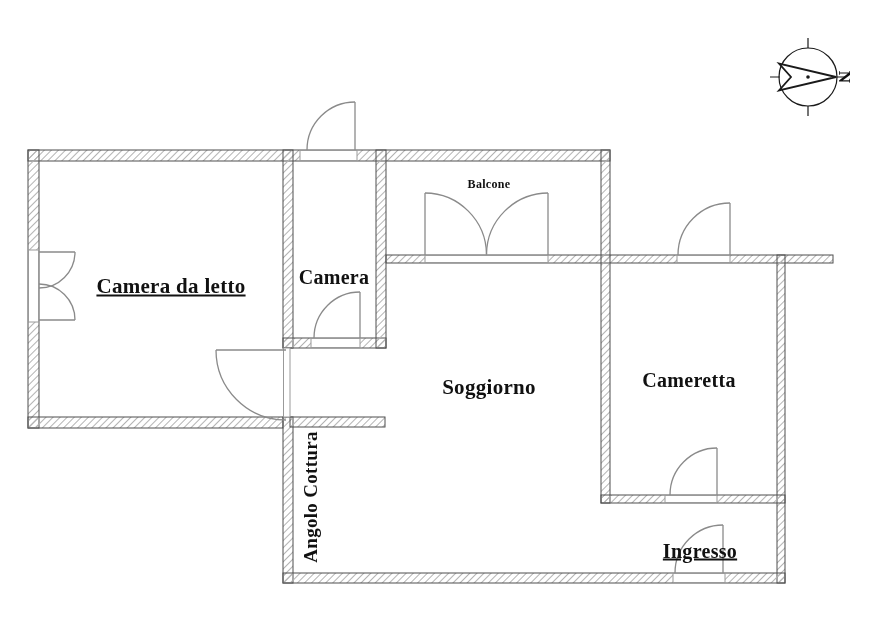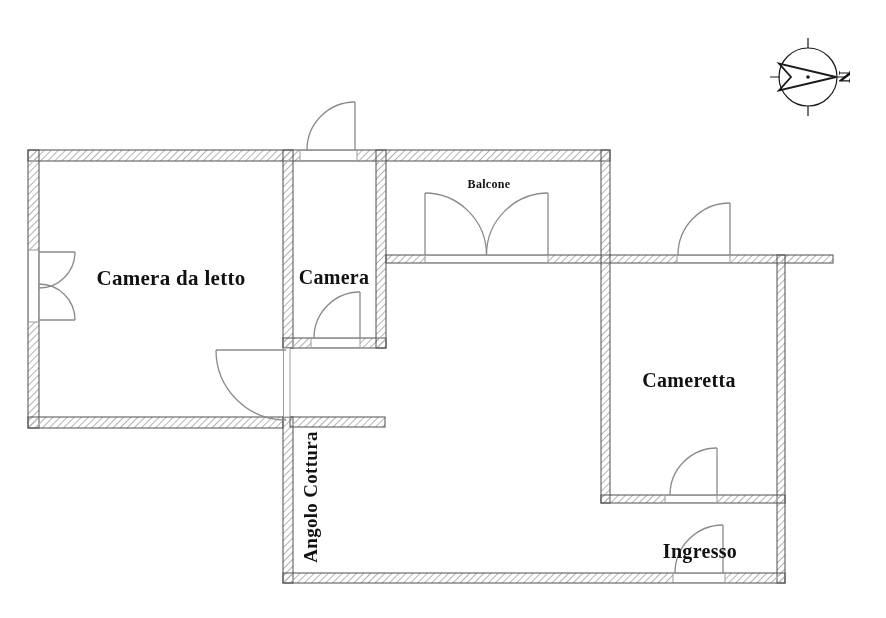--- a/index.html
+++ b/index.html
@@ -16,27 +16,27 @@
     position: absolute;
     transform: translate(-50%, -50%);
     white-space: nowrap;
     font-weight: bold;
     color: #111111;
     letter-spacing: 0.3px;
   }
   .room-label.rotated {
     transform: translate(-50%, -50%) rotate(-90deg);
   }
-  #label-camera    { left: 171px; top: 278px; font-size: 21px; }
+  #label-camera    { left: 171px; top: 286px; font-size: 21px; text-decoration: underline; }
   #label-bagno     { left: 334px; top: 277px; font-size: 20px; }
   #label-balcone   { left: 489px; top: 184px; font-size: 12px; }
   #label-soggiorno { left: 489px; top: 387px; font-size: 21px; }
   #label-cameretta { left: 689px; top: 380px; font-size: 20px; font-family: Liberation Serif, serif; }
   #label-angolo    { left: 311px; top: 497px; font-size: 19px; }
-  #label-ingresso  { left: 700px; top: 551px; font-size: 20px; }
+  #label-ingresso  { left: 700px; top: 551px; font-size: 20px; text-decoration: underline; }
   #compass-n-label {
     position: absolute;
     left: 844px; top: 77px;
     transform: translate(-50%, -50%) rotate(90deg);
     font-size: 17px;
     font-weight: bold;
     color: #111111;
   }
 </style>
 </head>
@@ -129,19 +129,20 @@
       <circle cx="808" cy="77" r="29"></circle>
       <path d="M808,38 L808,48 M808,106 L808,116 M770,77 L780,77 M836,77 L846,77"></path>
       <polygon points="836,77 779,63.5 791,77 779,90.5" fill="#ffffff" stroke-width="1.8"></polygon>
       <circle cx="808" cy="77" r="1.8" fill="#1a1a1a" stroke="none"></circle>
     </g>
   </svg>
 
   <div id="label-camera" class="room-label">Camera da letto</div>
   <div id="label-bagno" class="room-label">Camera</div>
   <div id="label-balcone" class="room-label">Balcone</div>
+  <div id="label-soggiorno" class="room-label">Soggiorno</div>
   <div id="label-cameretta" class="room-label">Cameretta</div>
   <div id="label-angolo" class="room-label rotated">Angolo Cottura</div>
   <div id="label-ingresso" class="room-label">Ingresso</div>
 
   <div id="compass-n-label">N</div>
 
 </div>
 
 </body></html>

